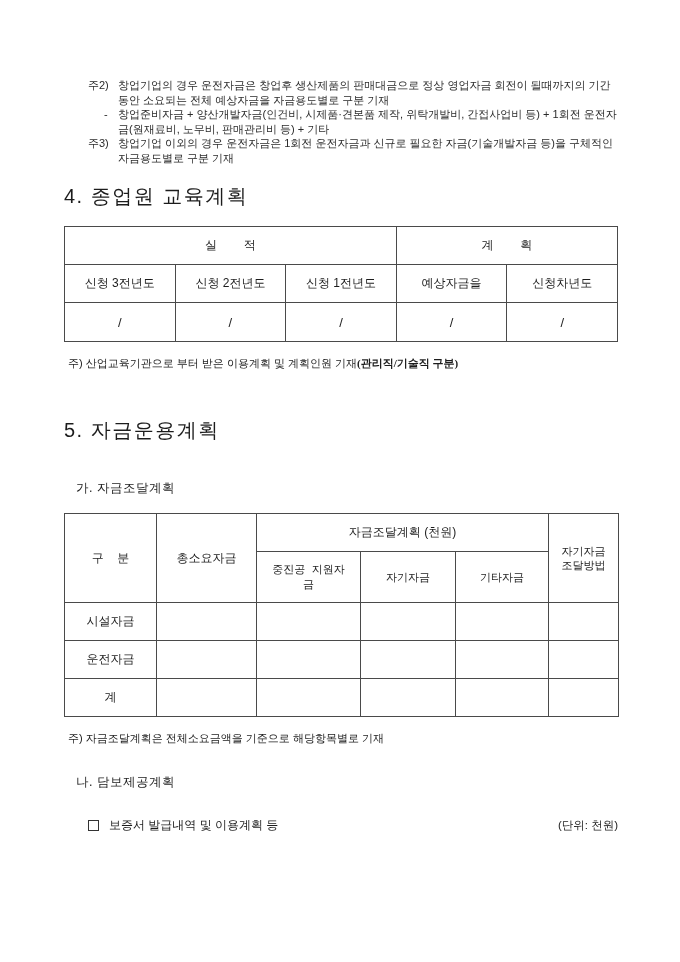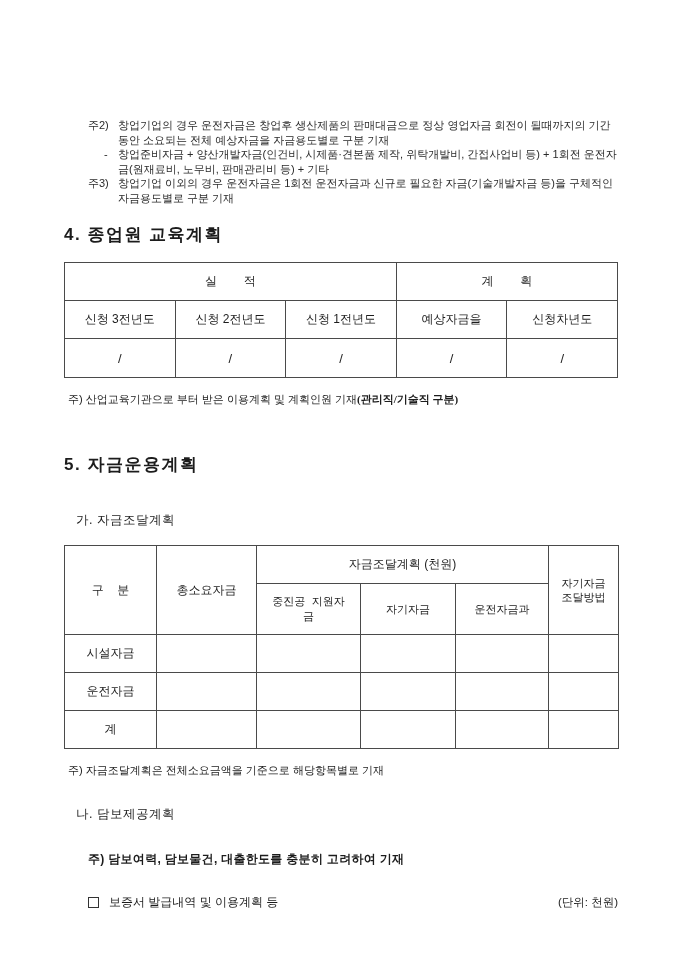--- a/index.html
+++ b/index.html
@@ -3,31 +3,31 @@
 <meta charset="utf-8">
 <style>
   * { margin:0; padding:0; box-sizing:border-box; }
   html,body { background:#ffffff; }
   body {
     width:680px; height:962px;
     font-family:"Liberation Sans","DejaVu Sans",sans-serif;
     color:#1c1c1c;
     overflow:hidden;
   }
-  .page { padding:78px 62px 0 64px;margin-top:40px; }
+  .page { padding:78px 62px 0 64px; }
 
   
   .notes { margin-left:24px; font-size:11px; line-height:14.5px; color:#2a2a2a; }
   .note { display:flex; }
   .note .lbl { flex:0 0 30px; }
   .note.sub { margin-left:16px; }
   .note.sub .lbl { flex:0 0 14px; }
 
   
-  .sec-title { font-size:17px; font-weight:bold; letter-spacing:1.5px; margin-top:18px; }
+  .sec-title { font-size:20px; font-weight:normal; letter-spacing:1.5px; margin-top:18px; }
   .sec-title.s5 { margin-top:46px; }
   .sub-title { font-size:12.5px; margin-top:36px; margin-left:12px; letter-spacing:0.5px; }
   .sub-title.b { margin-top:28px; }
 
   
   table { border-collapse:collapse; width:554px; table-layout:fixed; margin-top:16px; }
   td { border:1px solid #4a4a4a; text-align:center; vertical-align:middle;
        font-size:12px; padding:10px; }
   .pre { white-space:pre; }
   .t1 .grp td, .t1 td.grp { height:27px; }
@@ -124,21 +124,21 @@
       <td rowspan="2" class="h1">총소요자금</td>
       <td colspan="3" class="h1">자금조달계획 (천원)</td>
       <td rowspan="2" class="method">
         <div>자기자금</div>
         <div>조달방법</div>
       </td>
     </tr>
     <tr>
       <td class="h2">중진공 지원자금</td>
       <td class="h2">자기자금</td>
-      <td class="h2">운전자금과</td>
+      <td class="h2">기타자금</td>
     </tr>
     <tr>
       <td class="drow">시설자금</td>
       <td class="drow"></td>
       <td class="drow"></td>
       <td class="drow"></td>
       <td class="drow"></td>
       <td class="drow"></td>
     </tr>
     <tr>
@@ -157,21 +157,20 @@
       <td class="drow"></td>
       <td class="drow"></td>
     </tr>
   </tbody>
     </table>
 
   <div class="tbl-note">주) 자금조달계획은 전체소요금액을 기준으로 해당항목별로 기재</div>
 
   <div class="sub-title b">나. 담보제공계획</div>
 
-  <div class="bold-note">주) 담보여력, 담보물건, 대출한도를 충분히 고려하여 기재</div>
 
   <div class="chk-row">
     <span class="chk-box"></span>
     <span>보증서 발급내역 및 이용계획 등</span>
     <span class="unit">(단위: 천원)</span>
   </div>
 
 </div>
 
 </body></html>

